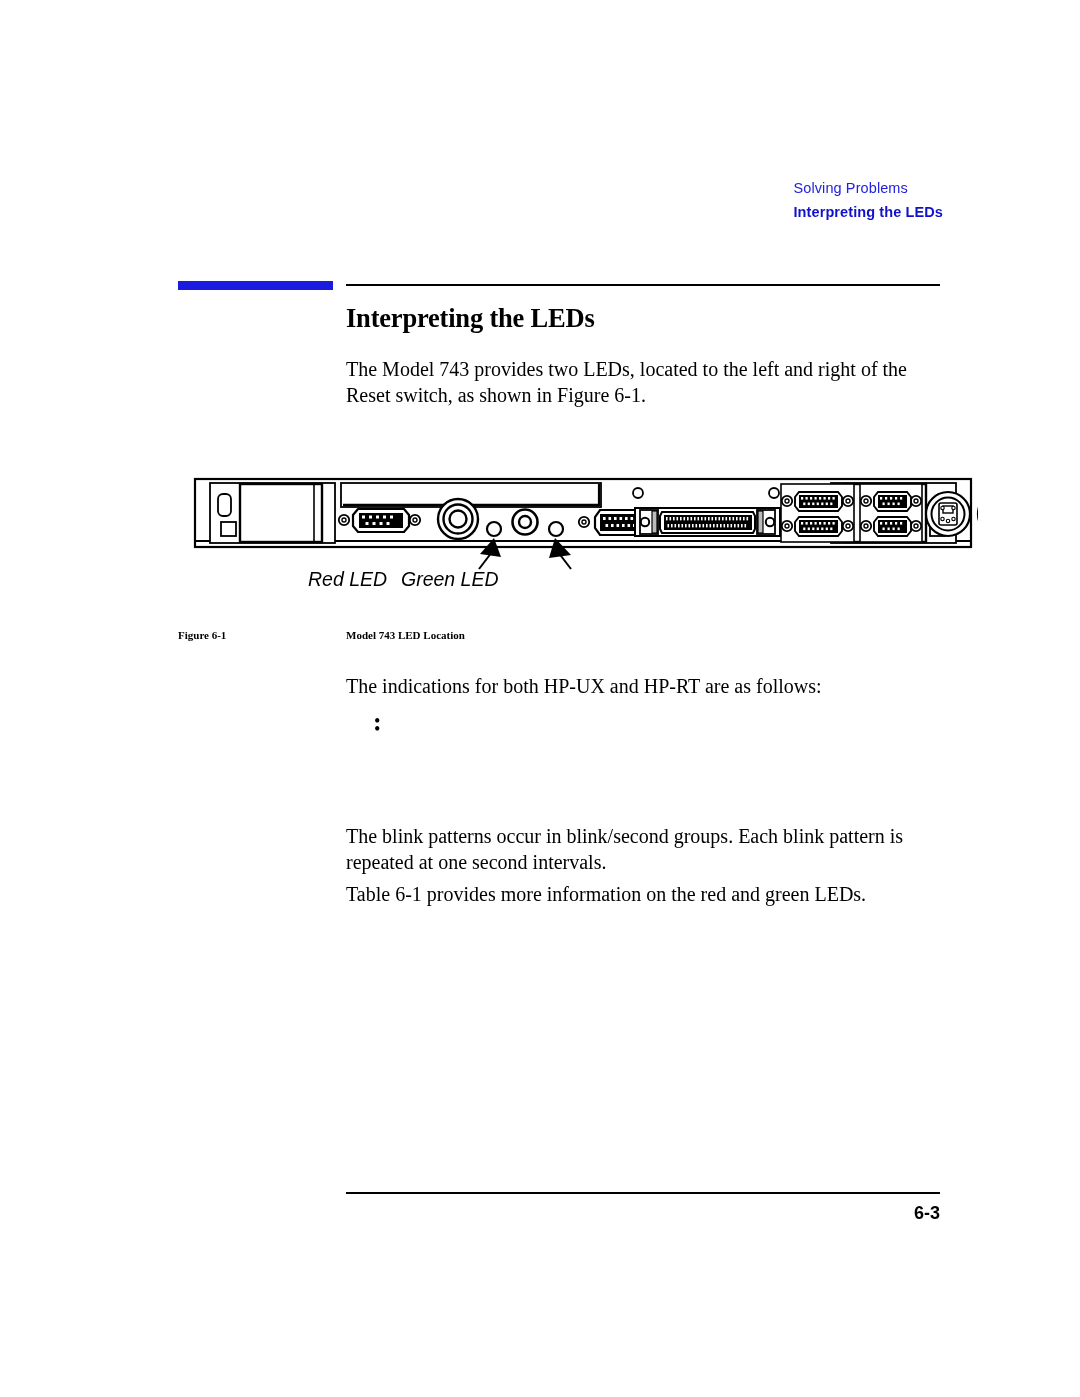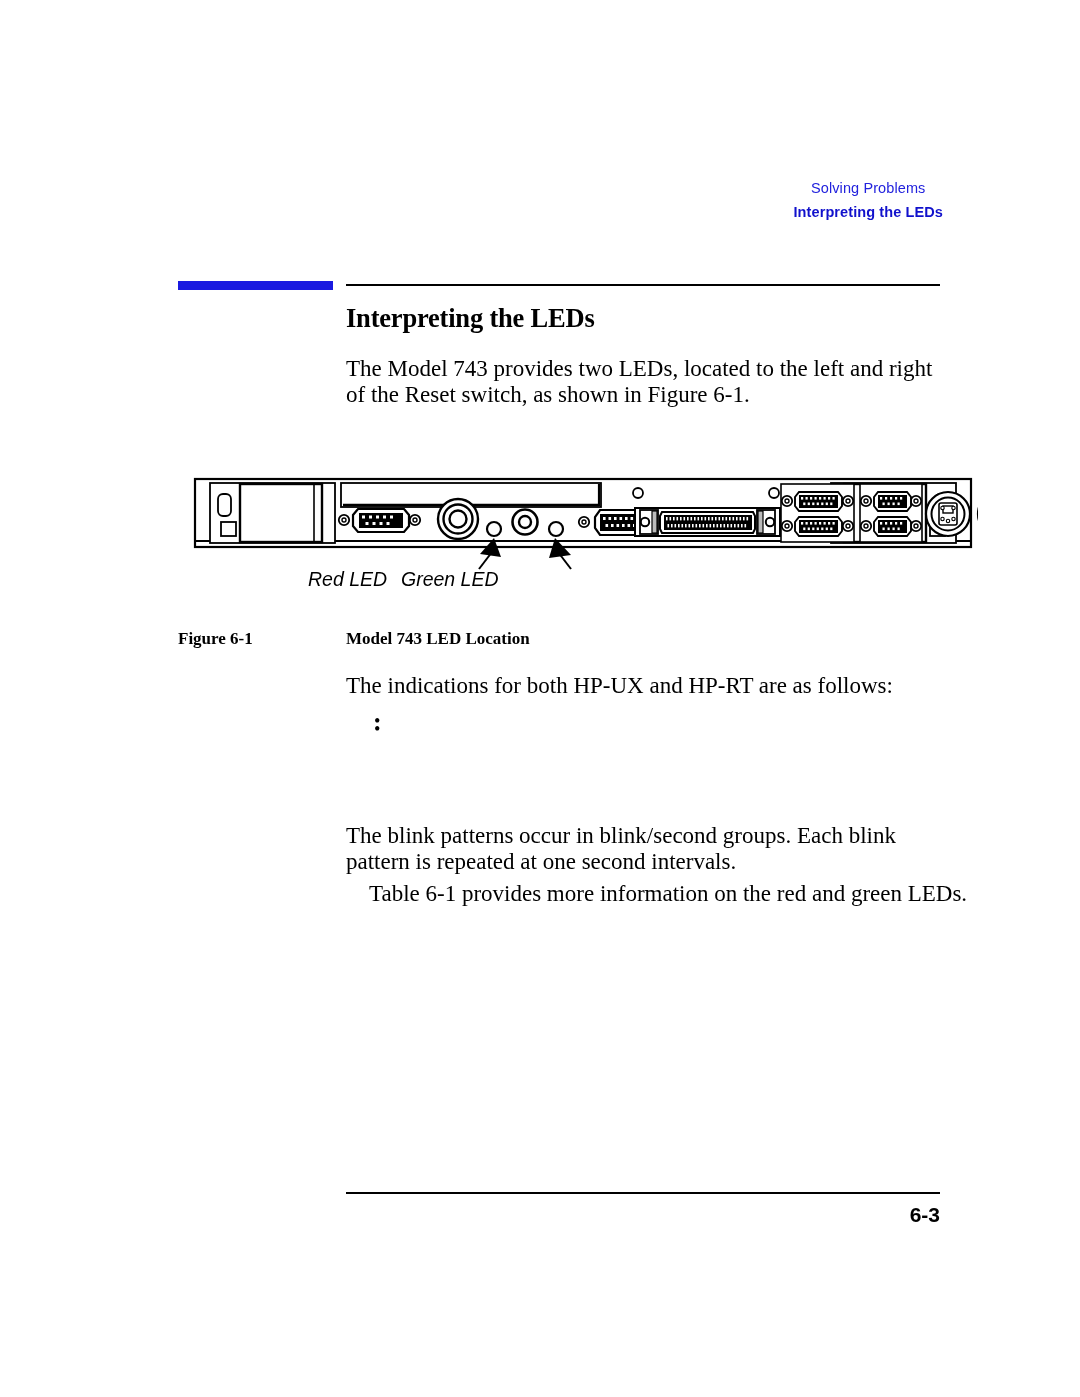--- a/index.html
+++ b/index.html
@@ -14,21 +14,21 @@
     font-family: "Liberation Serif", serif;
     color: #000000;
     overflow: hidden;
   }
 
   
   #running-header {
     position: absolute;
     top: 178px;
     right: 137px;
-    text-align: center;
+    text-align: left;
     font-family: "Liberation Sans", sans-serif;
   }
   #running-header .hdr-line1 {
     font-size: 14.5px;
     color: #2222dd;
     letter-spacing: 0.1px;
     line-height: 20px;
   }
   #running-header .hdr-line2 {
     font-size: 14.5px;
@@ -73,28 +73,28 @@
     letter-spacing: -0.2px;
     white-space: nowrap;
   }
 
   
   .body-col {
     position: absolute;
     left: 346px;
     width: 600px;
     font-family: "Liberation Serif", serif;
-    font-size: 23px;
+    font-size: 20px;
     line-height: 26px;
     text-align: left;
   }
   #intro-para { top: 356px; }
   #indications-para { top: 673px; }
   #blink-para { top: 823px; }
-  #table-ref-para { top: 881px; margin-left: 23px; }
+  #table-ref-para { top: 881px; }
 
   
   #bullet-list {
     position: absolute;
     top: 708px;
     left: 346px;
     width: 600px;
     font-family: "Liberation Serif", serif;
     font-size: 18.4px;
     line-height: 26px;
@@ -116,21 +116,21 @@
   }
 
   
   #figure-caption {
     position: absolute;
     top: 629px;
     left: 178px;
     width: 762px;
     font-family: "Liberation Serif", serif;
     font-weight: bold;
-    font-size: 17px;
+    font-size: 11px;
     white-space: nowrap;
   }
   #figure-caption .fig-label {
     display: inline-block;
     width: 168px;
   }
   #figure-caption .fig-title {
     display: inline-block;
   }
 
@@ -155,21 +155,21 @@
     background: #000000;
   }
   #page-number {
     position: absolute;
     top: 1203px;
     left: 840px;
     width: 100px;
     text-align: right;
     font-family: "Liberation Sans", sans-serif;
     font-weight: bold;
-    font-size: 21px;
+    font-size: 18px;
   }
 </style>
 </head>
 <body>
 
 <div id="running-header">
   <div class="hdr-line1">Solving Problems</div>
   <div class="hdr-line2">Interpreting the LEDs</div>
 </div>
 

